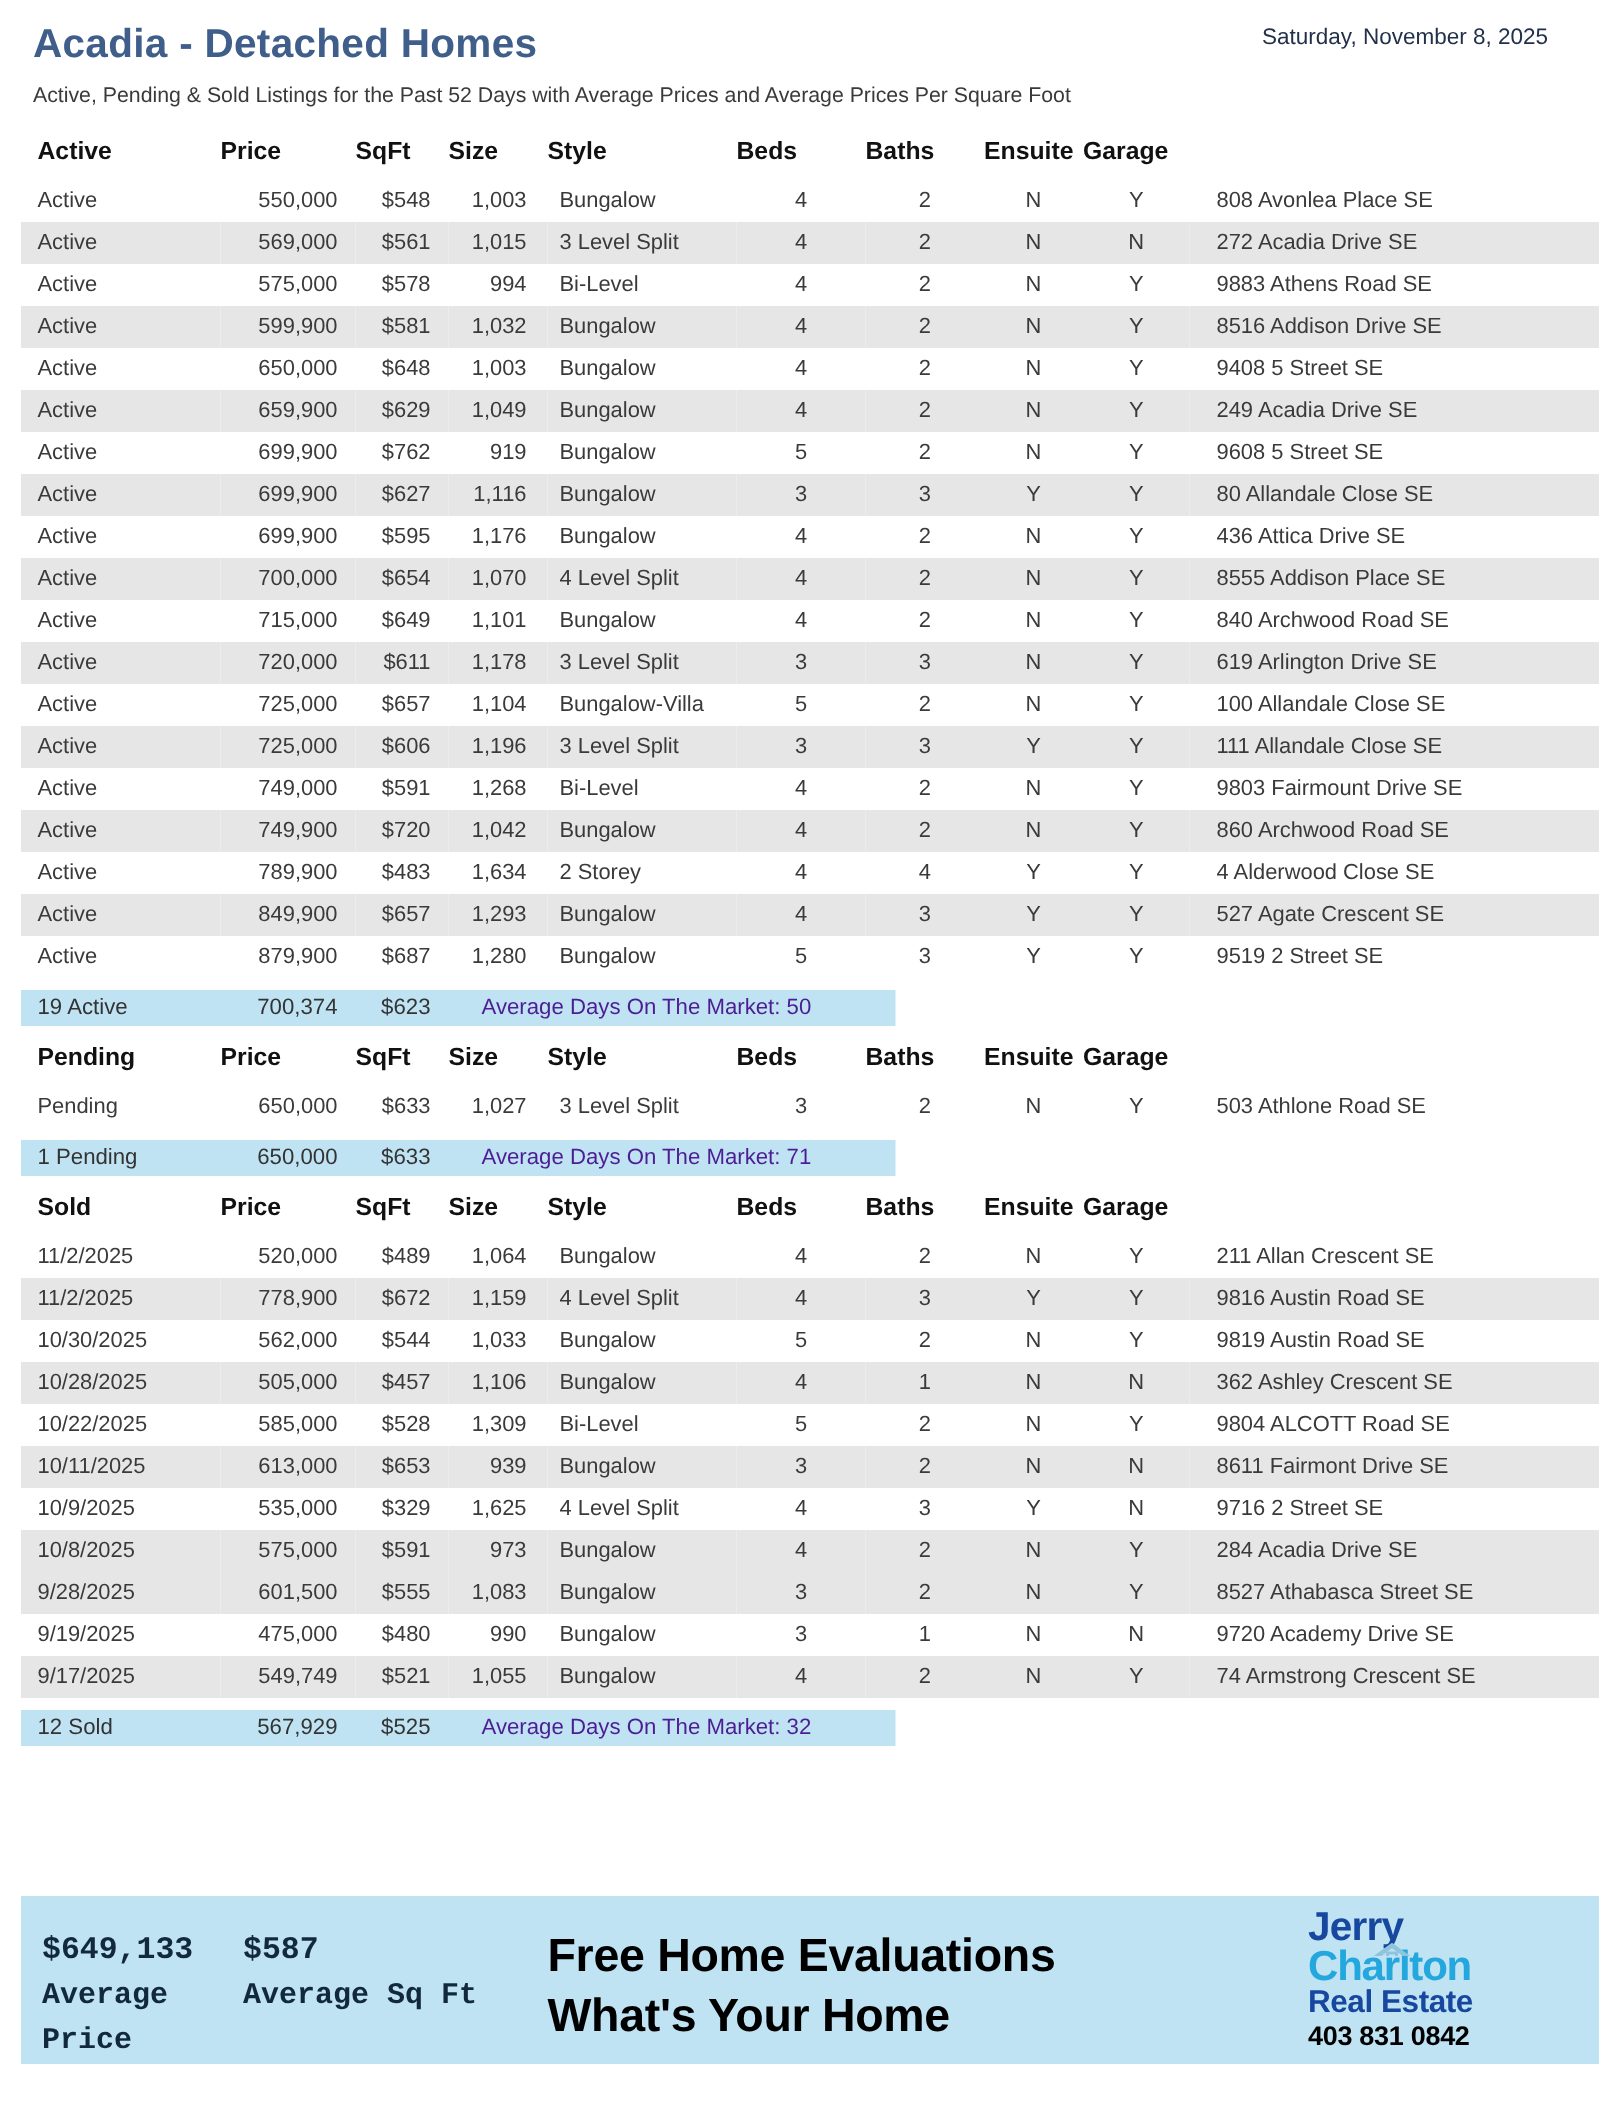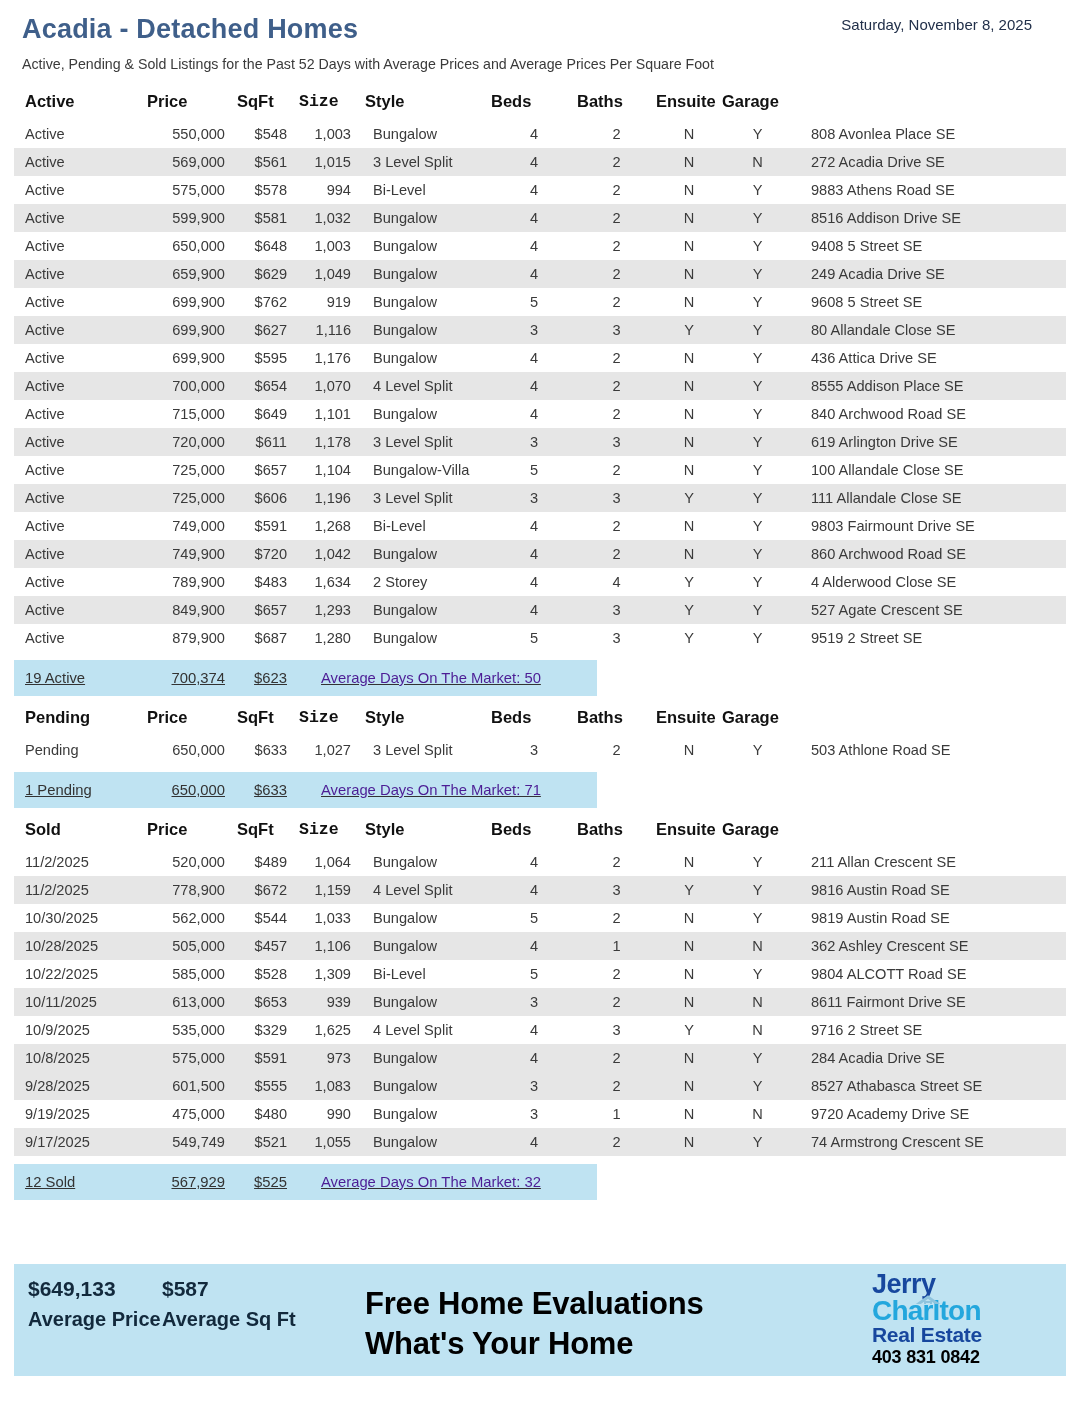--- a/index.html
+++ b/index.html
@@ -64,45 +64,45 @@
   .cell-style  { text-align: left; padding-left: 8px !important; }
   .cell-beds   { text-align: center; }
   .cell-baths  { text-align: center; }
   .cell-ensuite{ text-align: center; }
   .cell-garage { text-align: center; }
   .cell-addr   { text-align: left; padding-left: 18px !important; }
 
   th.cell-status { padding-left: 11px !important; }
   th.cell-price  { text-align: right; padding-right: 12px !important; }
   th.cell-sqft   { text-align: right; padding-right: 12px !important; }
-  th.cell-size   { text-align: right; padding-right: 14px !important; font-family: Liberation Mono, monospace; }
+  th.cell-size   { text-align: right; padding-right: 14px !important; }
   th.cell-style  { text-align: center; padding-left: 0 !important; }
   th.cell-beds   { text-align: center; }
   th.cell-baths  { text-align: center; }
   th.cell-ensuite{ text-align: center; }
   th.cell-garage { text-align: center; }
 
   
   .summary {
-    margin-left: 14px; width: 583px; height: 36px;
+    margin-left: 14px; width: 583px; height: 24px;
     background: #bfe3f2; display: flex; align-items: center;
-    margin-top: 8px; margin-bottom: 6px; text-decoration: underline;
+    margin-top: 8px; margin-bottom: 6px;
   }
   .summary .s-count { width: 133px; padding-left: 11px; font-size: 14.8px; color: #333; }
   .summary .s-price { width: 90px; text-align: right; padding-right: 12px; font-size: 14.8px; color: #333; }
   .summary .s-sqft  { width: 62px; text-align: right; padding-right: 12px; font-size: 14.8px; color: #333; }
   .summary .s-dom   { padding-left: 22px; font-size: 14.8px; color: #4c1d95; }
 
   
   .footer {
     position: absolute; left: 14px; top: 1264px;
     width: 1052px; height: 112px; background: #bfe3f2;
     display: flex; align-items: flex-start;
   }
-  .foot-stat { padding-top: 10px; }
+  .foot-stat { padding-top: 22px; font-family: Liberation Mono, monospace; }
   .foot-stat.first { margin-left: 14px; width: 134px; }
   .foot-stat.second { width: 195px; }
   .foot-stat .big { font-size: 21px; font-weight: bold; color: #12293c; line-height: 30px; }
   .foot-stat .lbl { font-size: 20px; font-weight: bold; color: #12293c; line-height: 30px; }
   .foot-cta { padding-top: 20px; margin-left: 8px; }
   .foot-cta div {
     font-size: 31px; font-weight: bold; color: #000;
     line-height: 40px; letter-spacing: -.2px;
   }
   .logo {

